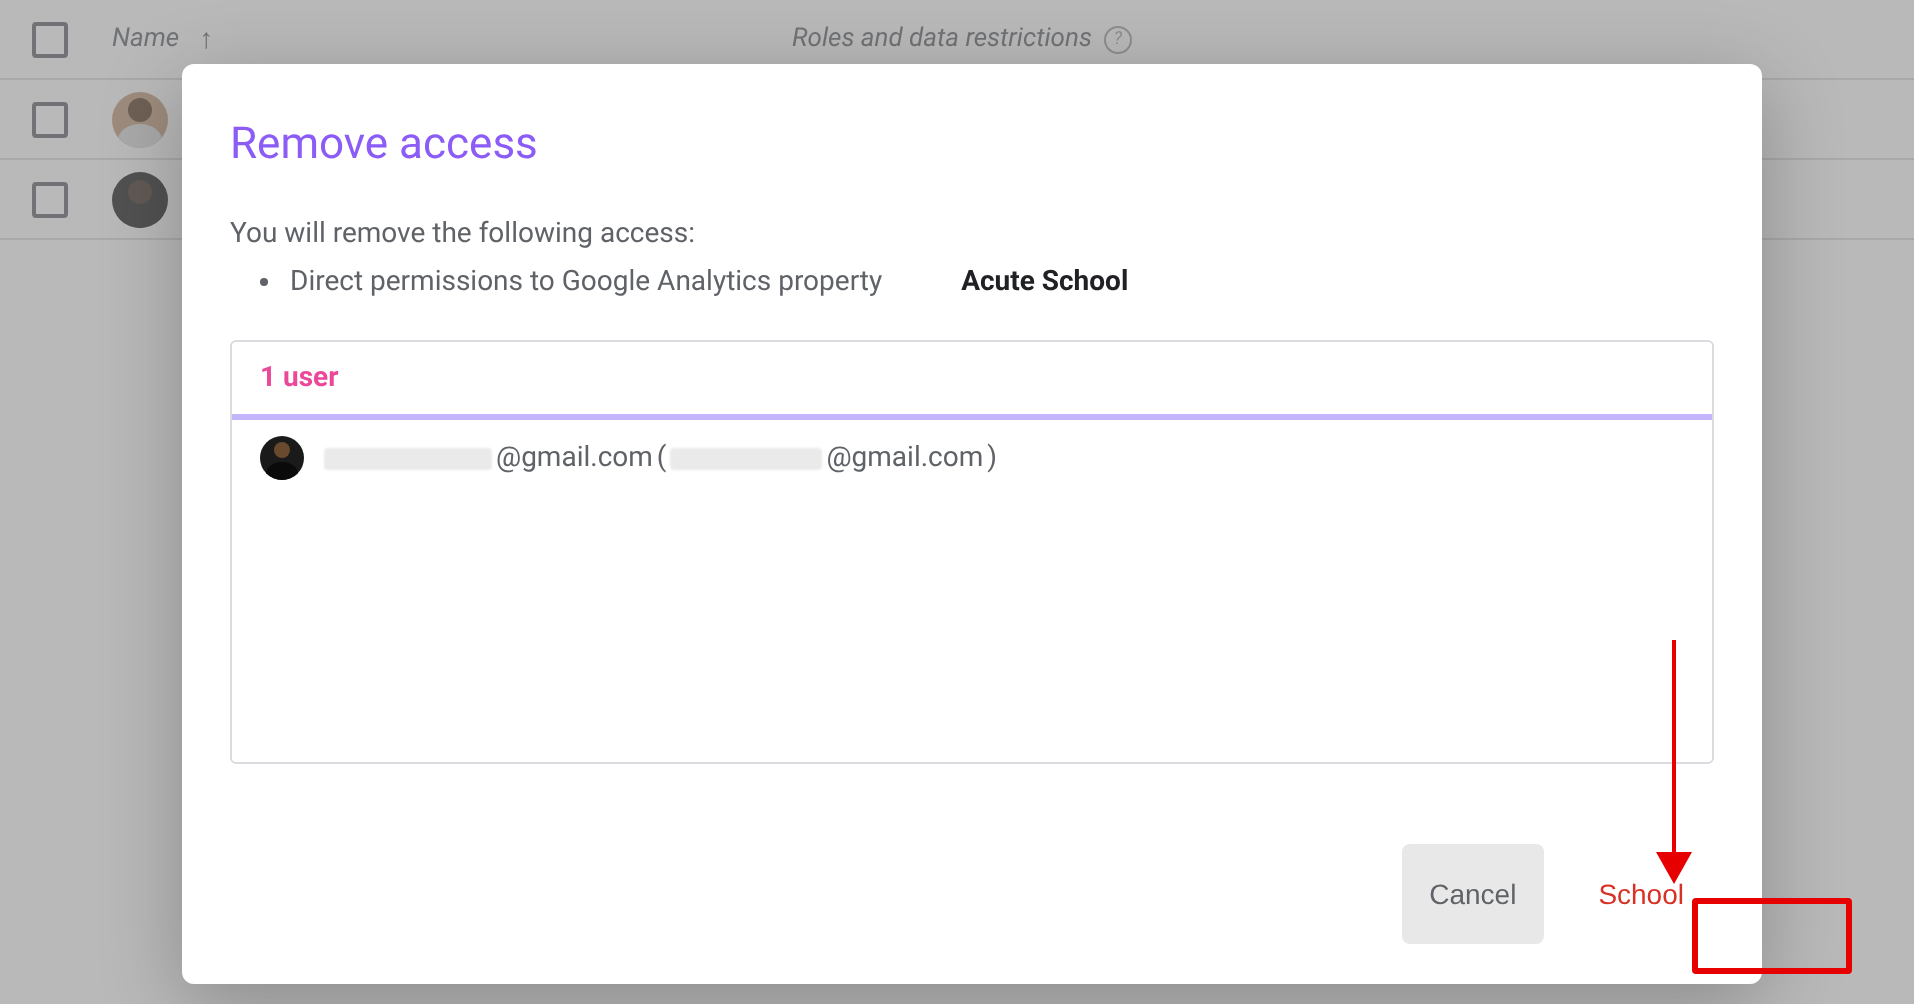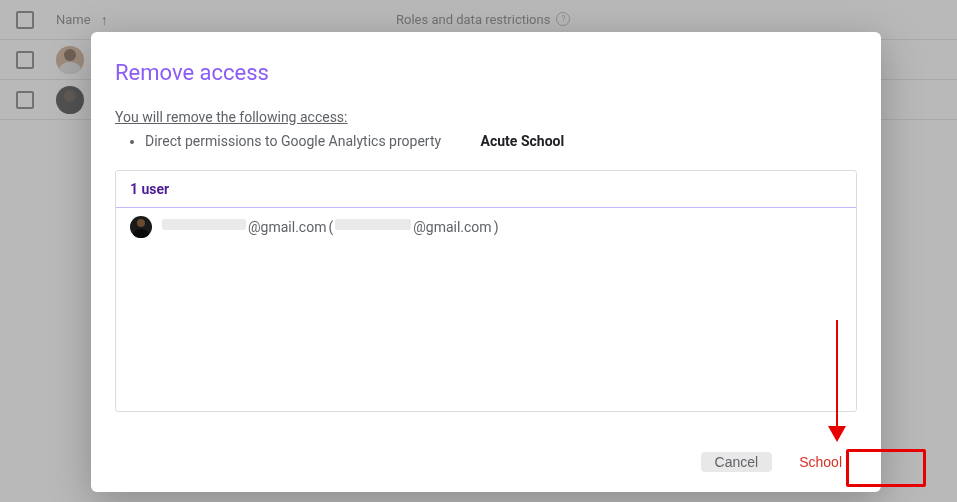--- a/index.html
+++ b/index.html
@@ -16,32 +16,33 @@
 
 
 .table-header {
   display: flex;
   align-items: center;
   height: 40px;
   border-bottom: 1px solid #dadce0;
   padding: 0 16px;
   color: #5f6368;
   font-size: 13px;
+  font-style: italic;
 }
 .table-row {
   display: flex;
   align-items: center;
   height: 40px;
   border-bottom: 1px solid #dadce0;
   padding: 0 16px;
 }
 .col-checkbox { width: 40px; display: flex; align-items: center; }
 .col-name { width: 340px; display: flex; align-items: center; gap: 8px; }
 .col-email { flex: 1; display: flex; align-items: center; }
-.col-roles { width: 200px; display: flex; align-items: flex-start; gap: 6px; justify-content: flex-start; }
+.col-roles { width: 200px; display: flex; align-items: flex-end; gap: 6px; justify-content: flex-start; }
 
 .checkbox {
   width: 18px; height: 18px;
   border: 2px solid #5f6368;
   border-radius: 2px;
   cursor: pointer;
 }
 .sort-icon { font-size: 14px; color: #5f6368; margin-left: 2px; }
 .help-icon {
   width: 14px; height: 14px;
@@ -104,21 +105,20 @@
 .dialog-title {
   font-size: 22px;
   color: #8b5cf6;
   font-weight: 400;
   margin-bottom: 24px;
 }
 .dialog-intro {
   font-size: 14px;
   color: #5f6368;
   margin-bottom: 6px;
-  text-decoration: underline;
 }
 .dialog-bullets {
   list-style: disc;
   margin-left: 30px;
   color: #5f6368;
   margin-bottom: 18px;
 }
 .dialog-bullets li { font-size: 14px; line-height: 1.5; }
 .dialog-bullets strong { color: #202124; font-weight: 700; margin-left: 36px; }
 
@@ -126,22 +126,22 @@
   border: 1px solid #dadce0;
   border-radius: 3px;
   flex: 1;
   display: flex;
   flex-direction: column;
   overflow: hidden;
 }
 .user-panel-header {
   padding: 10px 14px;
   font-weight: 700;
-  color: #4c1d95;
-  border-bottom: 1px solid #c4b5fd;
+  color: #ec4899;
+  border-bottom: 3px solid #c4b5fd;
   font-size: 14px;
 }
 .user-row {
   display: flex;
   align-items: center;
   gap: 10px;
   padding: 8px 14px;
 }
 .user-avatar {
   width: 22px; height: 22px;
@@ -163,42 +163,42 @@
   position: absolute;
   width: 16px; height: 12px;
   background: #0a0a0a;
   border-radius: 50% 50% 0 0;
   bottom: -3px; left: 3px;
 }
 .user-display {
   color: #5f6368;
   font-size: 14px;
   display: flex;
-  align-items: flex-start;
+  align-items: center;
   gap: 2px;
 }
 .redact {
   display: inline-block;
   height: 11px;
   background: #eaeaea;
   border-radius: 2px;
   filter: blur(0.4px);
 }
 .redact.w1 { width: 84px; }
 .redact.w2 { width: 76px; }
 
 .dialog-actions {
   display: flex;
   justify-content: flex-end;
   gap: 12px;
   padding-top: 40px;
 }
 .btn {
   font-size: 14px;
-  padding: 1px 14px;
+  padding: 16px 14px;
   border-radius: 4px;
   border: none;
   cursor: pointer;
 }
 .btn-cancel {
   background: #e8e8e8;
   color: #5f6368;
 }
 .btn-remove {
   background: #fff;

